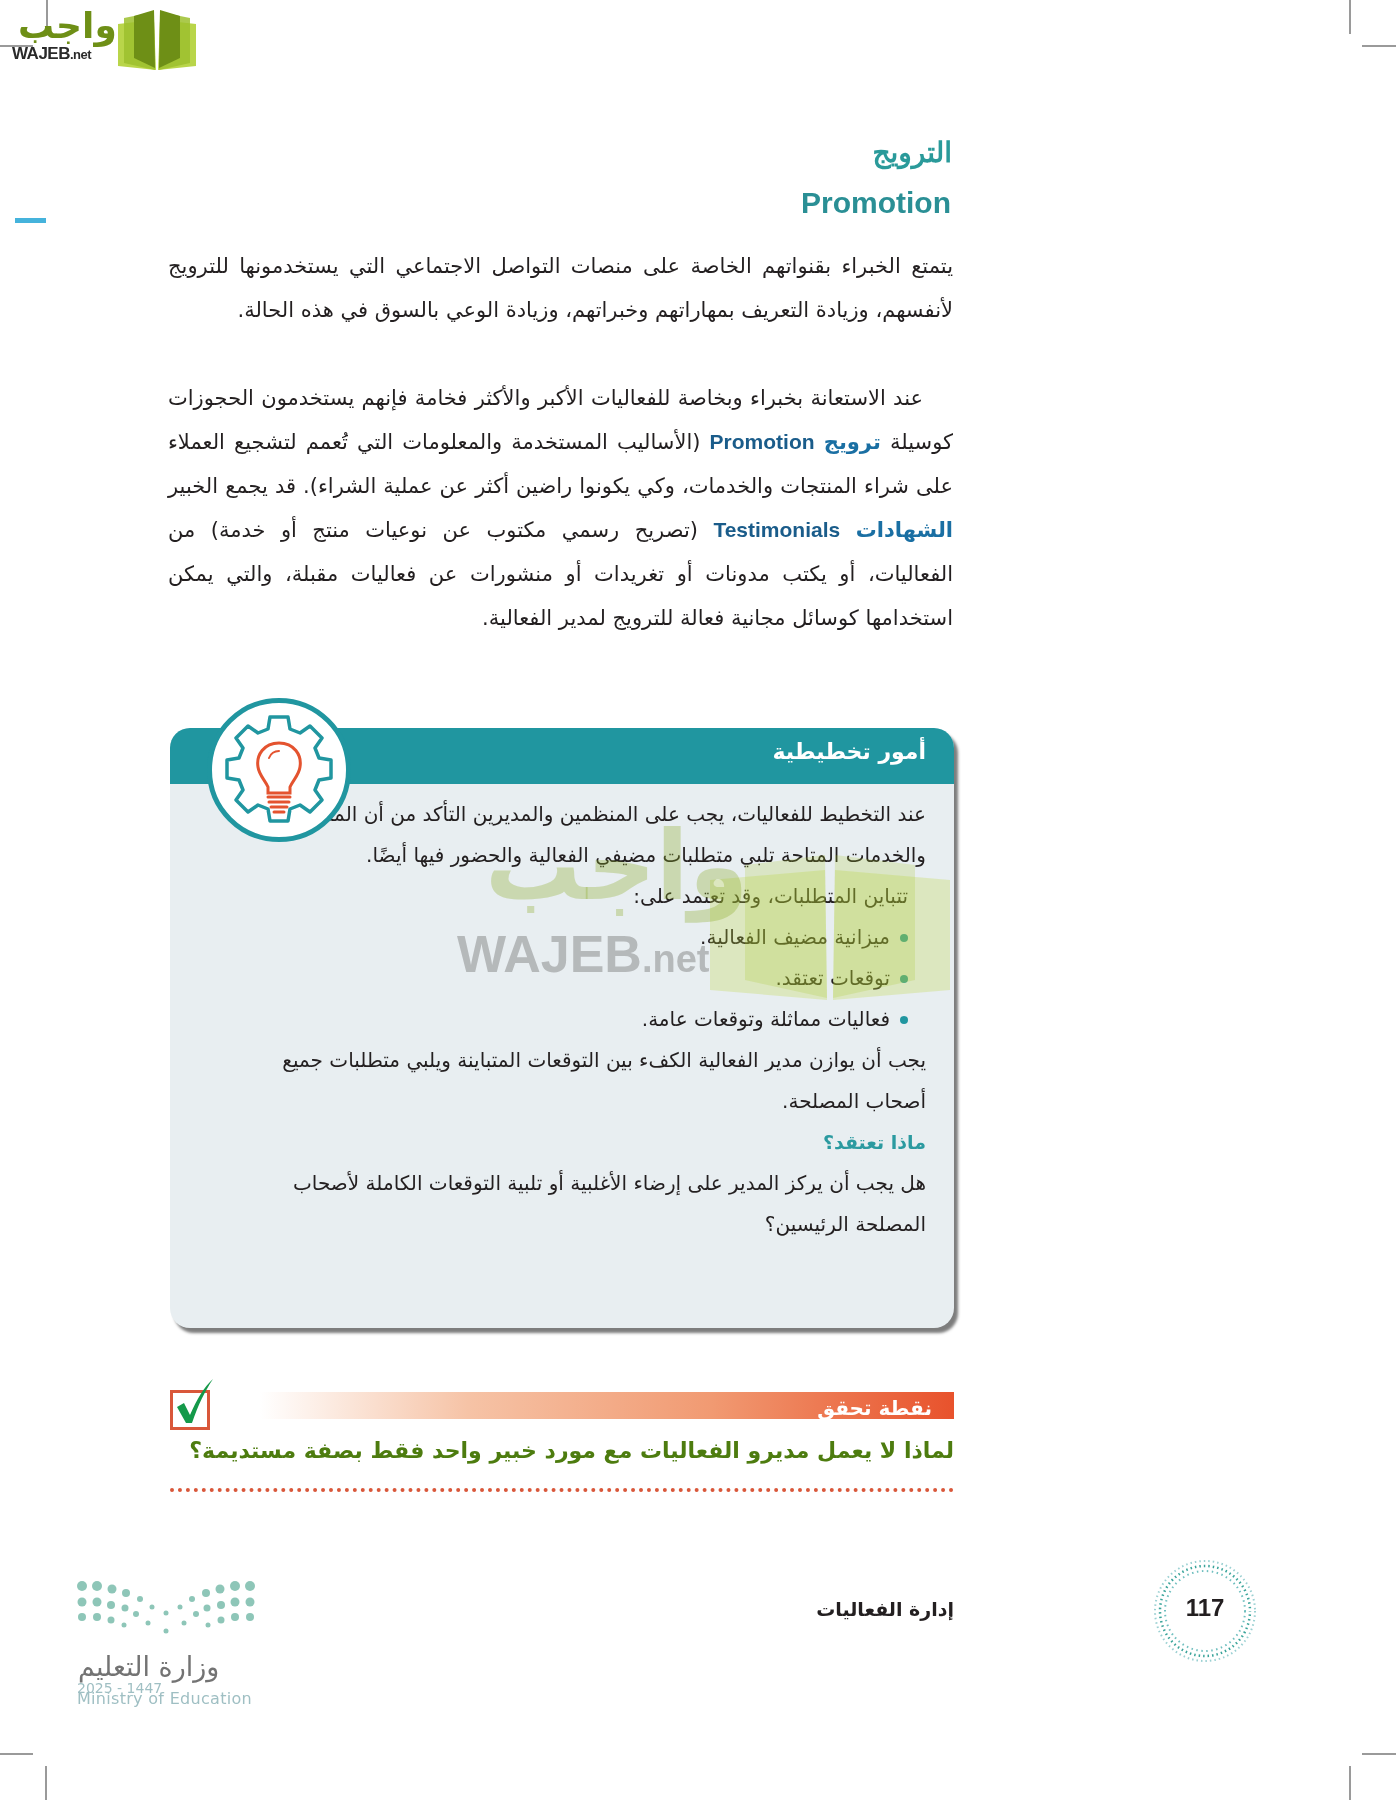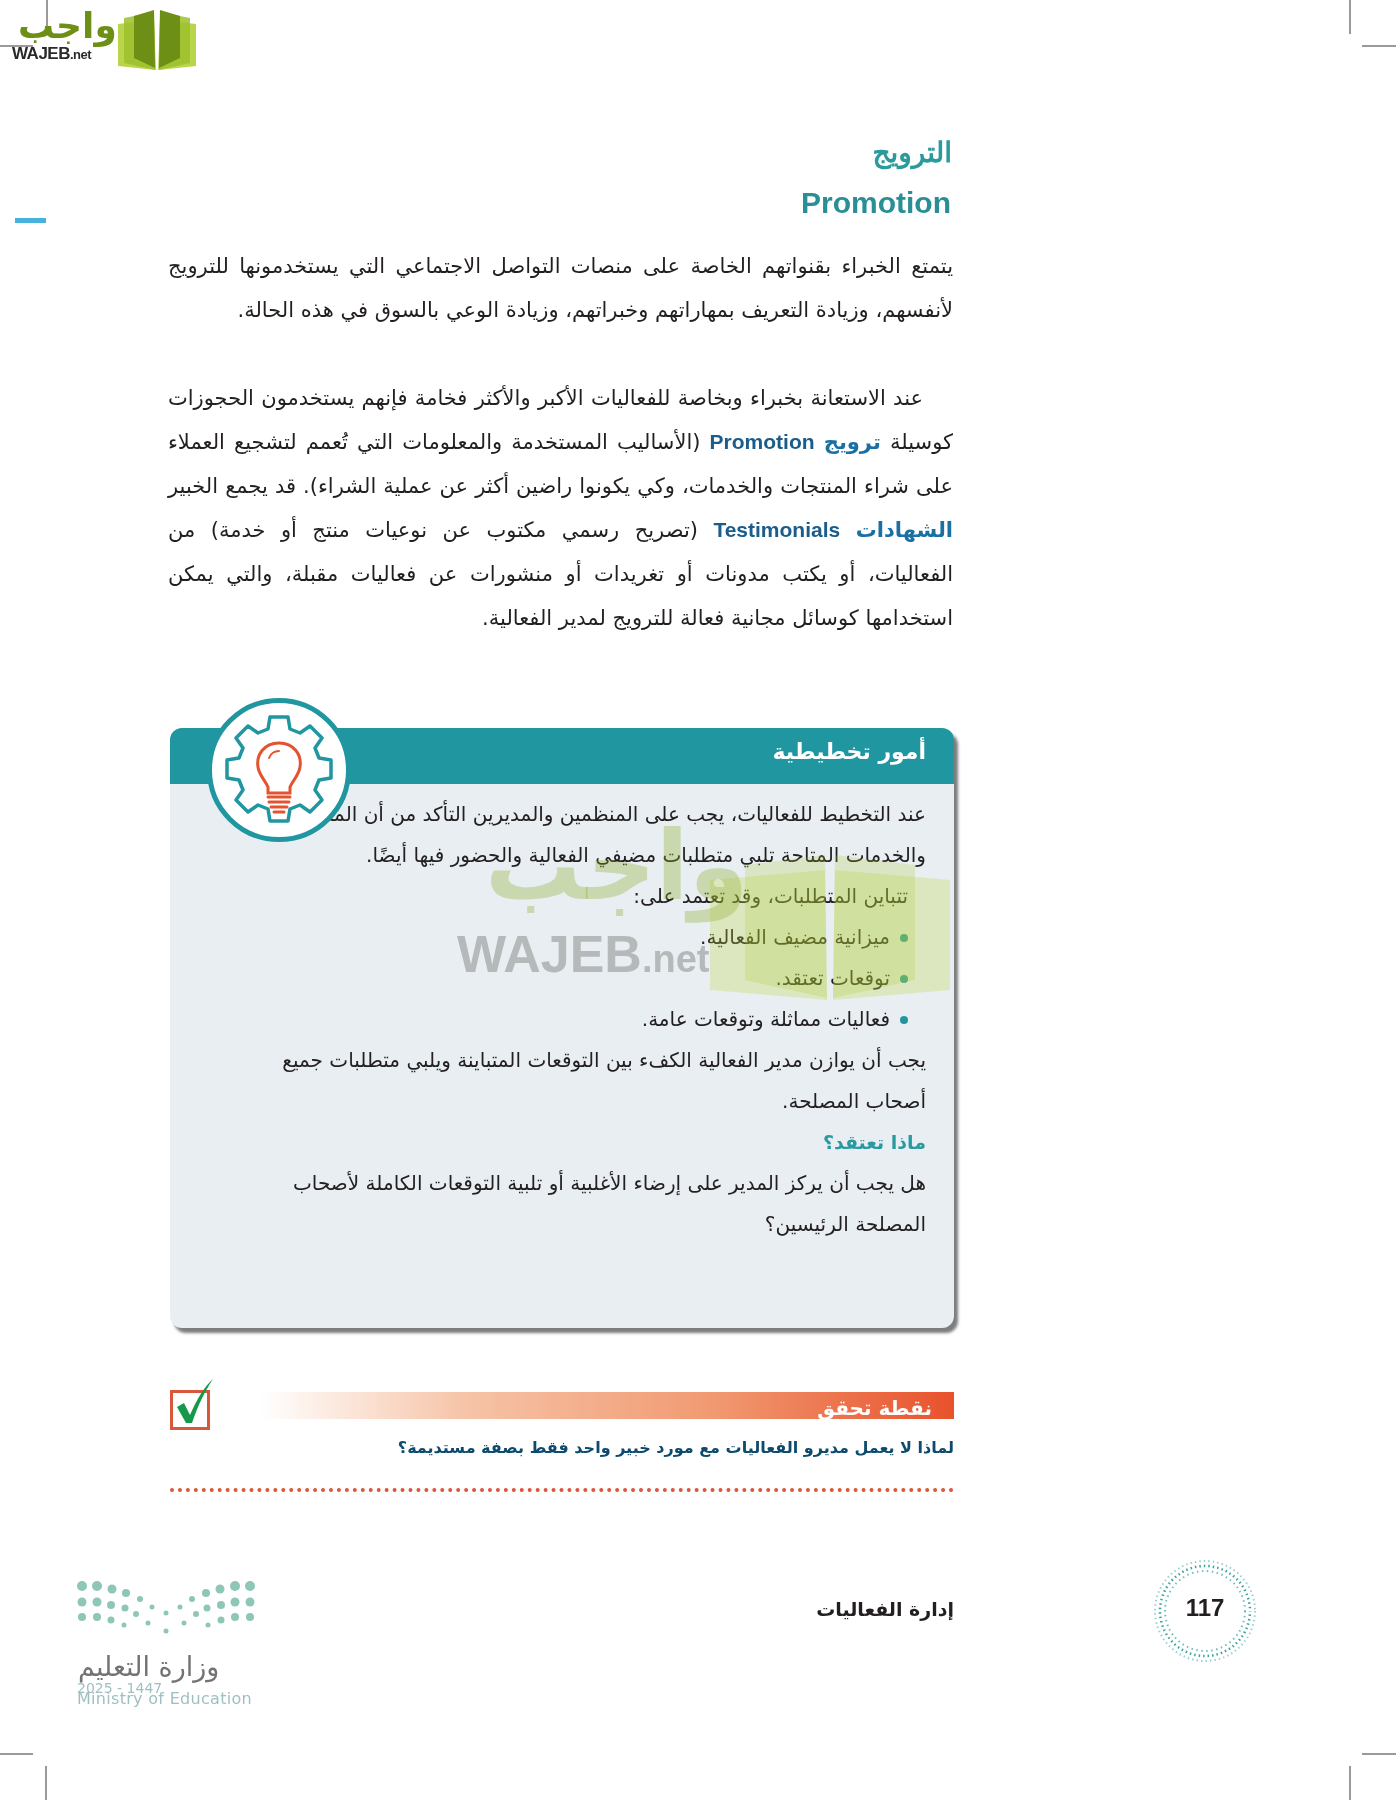--- a/index.html
+++ b/index.html
@@ -25,21 +25,21 @@
   .heading-en { position: absolute; right: 445px; top: 186px; font-size: 30px; font-weight: bold; color: #2a8f95; font-family: "Liberation Sans", sans-serif; }
 
   
   .body-text { position: absolute; left: 168px; width: 785px; direction: rtl; text-align: justify; text-align-last: right; font-size: 21px; line-height: 44px; font-family: "DejaVu Sans", sans-serif; color: #231f20; }
   .p1 { top: 244px; }
   .p2 { top: 376px; text-indent: 30px; }
   .term { color: #1a6fa3; font-weight: bold; }
   .term-en { color: #1a5c8a; font-weight: bold; font-family: "Liberation Sans", sans-serif; }
 
   
-  .plan-box { position: absolute; left: 170px; top: 728px; width: 784px; height: 600px; border-radius: 12px; background: #e8eef1; box-shadow: 4px 5px 3px #7d7d7d; overflow: hidden; }
+  .plan-box { position: absolute; left: 170px; top: 728px; width: 784px; height: 600px; border-radius: 20px; background: #e8eef1; box-shadow: 4px 5px 3px #7d7d7d; overflow: hidden; }
   .plan-header { position: absolute; left: 0; top: 0; width: 100%; height: 56px; background: #2096a0; }
   .plan-title { position: absolute; right: 28px; top: 11px; font-size: 22px; font-weight: bold; color: #ffffff; direction: rtl; }
   .plan-icon { position: absolute; left: 207px; top: 698px; width: 144px; height: 144px; border-radius: 50%; background: #ffffff; border: 5px solid #2096a0; }
   .plan-content { position: absolute; right: 28px; top: 66px; width: 700px; direction: rtl; font-size: 20px; line-height: 41px; }
   .plan-sub { color: #2b9aa0; font-weight: bold; font-size: 19px; }
   .plan-bullets { list-style: none; padding-right: 18px; }
   .plan-bullets li { position: relative; padding-right: 18px; }
   .plan-bullets li::before { content: ""; position: absolute; right: 0; top: 17px; width: 8px; height: 8px; border-radius: 50%; background: #2096a0; }
   .indent { padding-right: 18px; }
 
@@ -47,21 +47,21 @@
   .watermark { position: absolute; left: 455px; top: 830px; width: 500px; height: 160px; pointer-events: none; }
   .watermark .wm-ar { position: absolute; left: 30px; top: -20px; font-size: 96px; font-weight: bold; color: rgba(140,170,40,0.32); font-family: "DejaVu Sans", sans-serif; }
   .watermark .wm-en { position: absolute; left: 2px; top: 94px; font-size: 52px; font-weight: bold; color: rgba(120,120,120,0.45); font-family: "Liberation Sans", sans-serif; }
   .watermark .wm-en small { font-size: 38px; }
   .watermark .wm-book { position: absolute; left: 250px; top: 20px; width: 250px; height: 150px; }
 
   
   .check-icon { position: absolute; left: 170px; top: 1390px; width: 40px; height: 40px; border: 3px solid #d9573a; }
   .check-bar { position: absolute; left: 260px; top: 1392px; width: 694px; height: 27px; background: linear-gradient(to right, rgba(255,255,255,1) 0%, #f6c3a6 30%, #f19a72 65%, #e8522c 100%); }
   .check-title { position: absolute; right: 22px; top: 4px; font-size: 20px; font-weight: bold; color: #ffffff; direction: rtl; }
-  .check-question { position: absolute; right: 442px; top: 1438px; font-size: 16px; color: #0c4a6e; direction: rtl; font-weight: bold; }
+  .check-question { position: absolute; right: 442px; top: 1438px; font-size: 22px; color: #4d7c0f; direction: rtl; font-weight: bold; }
   .dotted-line { position: absolute; left: 170px; top: 1488px; width: 784px; height: 0; border-top: 4px dotted #d9573a; }
 
   
   .moe-logo { position: absolute; left: 76px; top: 1580px; width: 180px; height: 150px; }
   .moe-ar { position: absolute; left: 78px; top: 1651px; font-size: 27px; color: #737373; direction: rtl; }
   .moe-en { position: absolute; left: 77px; top: 1689px; font-size: 16px; color: #9fbfc3; font-family: "DejaVu Sans", sans-serif; letter-spacing: 0.3px; }
   .moe-year { position: absolute; left: 77px; top: 1680px; font-size: 14px; color: #9fbfc3; font-family: "DejaVu Sans", sans-serif; }
   .page-ring { position: absolute; left: 1152px; top: 1558px; width: 106px; height: 106px; }
   .page-number { position: absolute; left: 1152px; top: 1594px; width: 106px; text-align: center; font-size: 24px; font-weight: bold; color: #231f20; font-family: "Liberation Sans", sans-serif; }
   .footer-title { position: absolute; right: 442px; top: 1598px; font-size: 19px; font-weight: bold; color: #231f20; direction: rtl; }

